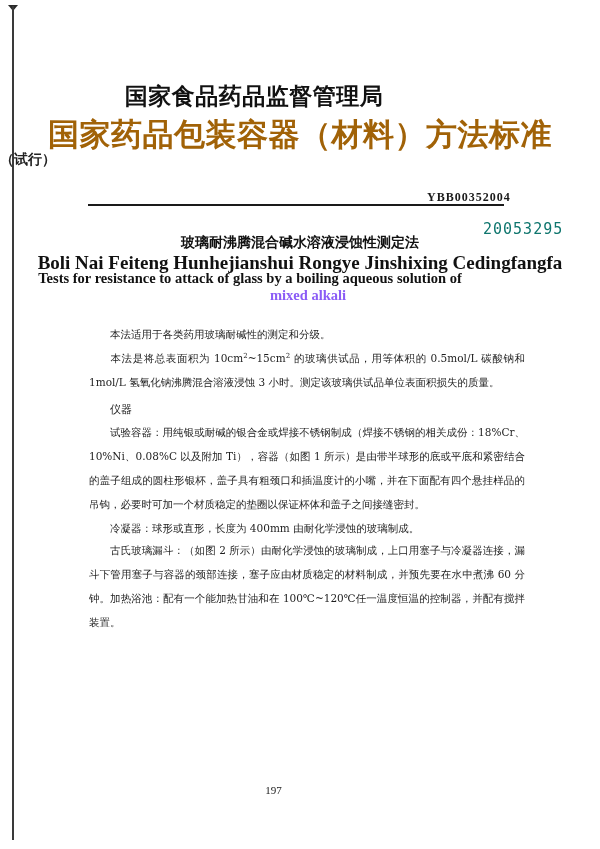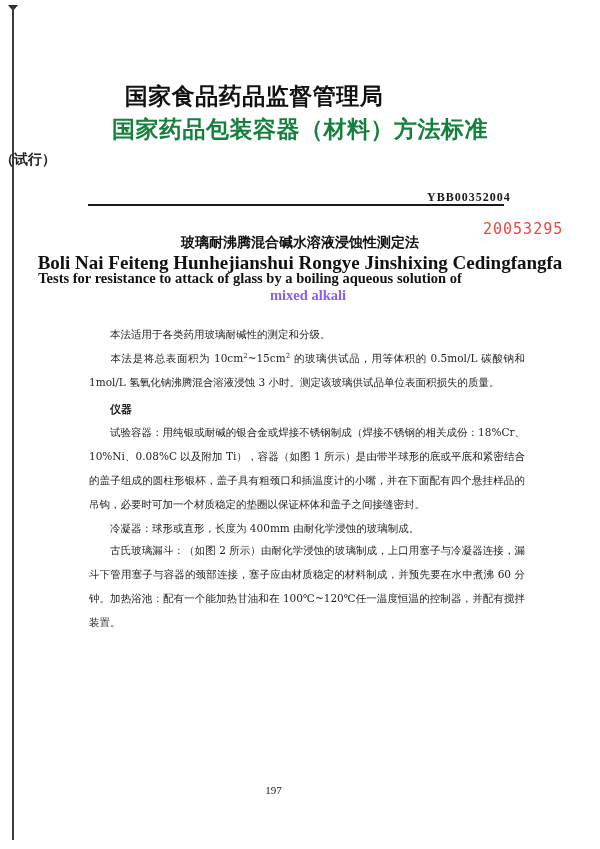--- a/index.html
+++ b/index.html
@@ -46,23 +46,23 @@
       color: #111;
     }
     .title-2 {
       position: absolute;
       top: 114px;
       left: 0;
       width: 600px;
       text-align: center;
       font-family: "DejaVu Sans", "Liberation Sans", sans-serif;
       font-weight: bold;
-      font-size: 23px;
+      font-size: 31px;
       letter-spacing: 0.5px;
-      color: #15803d;
+      color: #a16207;
     }
     .trial {
       position: absolute;
       top: 151px;
       left: 0;
       width: 600px;
       text-align: left;
       font-family: "DejaVu Sans", "Liberation Sans", sans-serif;
       font-weight: bold;
       font-size: 14px;
@@ -86,21 +86,21 @@
       letter-spacing: 1px;
       color: #1a1a1a;
     }
     .stamp {
       position: absolute;
       left: 483px;
       top: 220px;
       font-family: "DejaVu Sans Mono", "Liberation Mono", monospace;
       font-size: 15px;
       letter-spacing: 1px;
-      color: #ef4444;
+      color: #0f766e;
     }
     .method-cn {
       position: absolute;
       top: 234px;
       left: 0;
       width: 600px;
       text-align: center;
       font-family: "DejaVu Sans", "Liberation Sans", sans-serif;
       font-weight: bold;
       font-size: 14px;
@@ -152,21 +152,21 @@
       text-align: justify;
     }
     .para .indent {
       display: inline-block;
       width: 21px;
     }
     .section-head {
       position: absolute;
       left: 110px;
       font-family: "DejaVu Sans", "Liberation Sans", sans-serif;
-      font-weight: bold;
+      font-weight: normal;
       font-size: 11px;
       color: #1a1a1a;
     }
     sup {
       font-size: 7px;
       vertical-align: super;
       line-height: 0;
     }
     .page-number {
       position: absolute;

